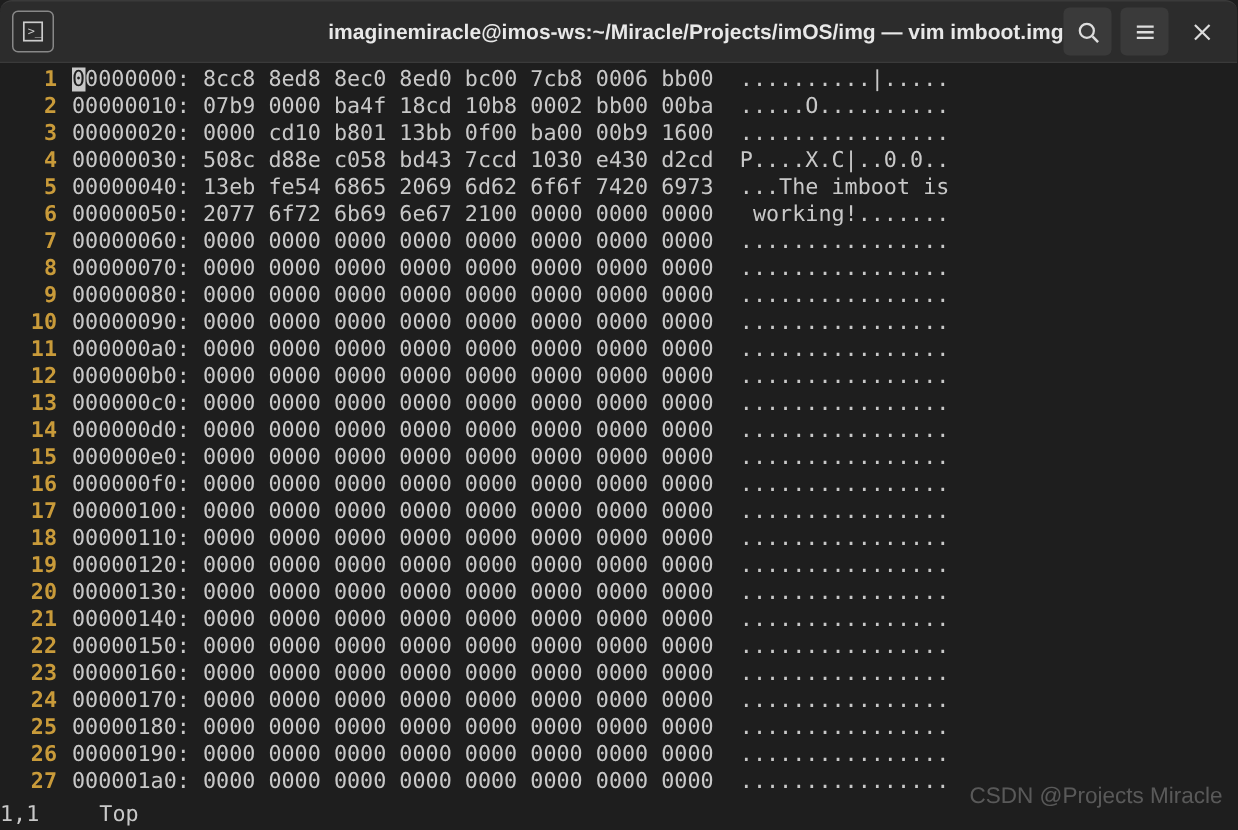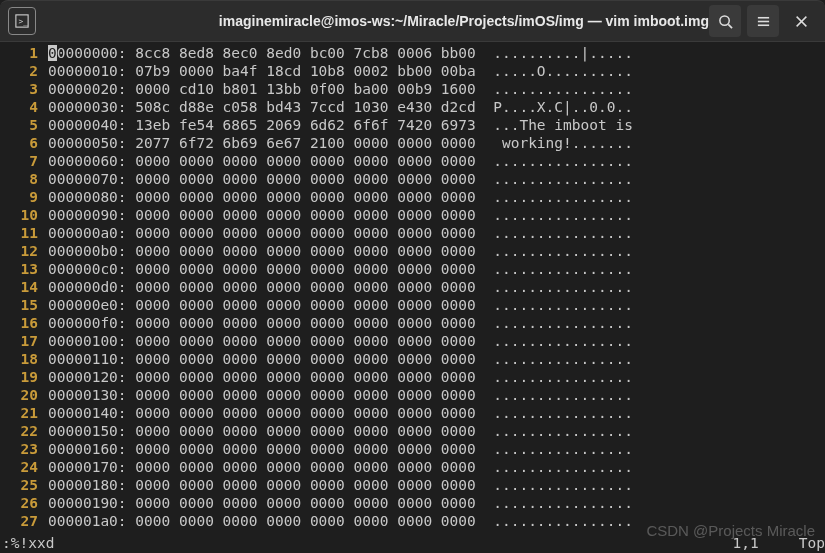--- a/index.html
+++ b/index.html
@@ -149,16 +149,15 @@
         </svg>
     </div>
   </div>
 </div>
 
 <div class="editor" id="editor"><div class="row"><span class="lineno">1</span><span class="hex"><span class="cursor">0</span>0000000: 8cc8 8ed8 8ec0 8ed0 bc00 7cb8 0006 bb00  ..........|.....</span></div><div class="row"><span class="lineno">2</span><span class="hex">00000010: 07b9 0000 ba4f 18cd 10b8 0002 bb00 00ba  .....O..........</span></div><div class="row"><span class="lineno">3</span><span class="hex">00000020: 0000 cd10 b801 13bb 0f00 ba00 00b9 1600  ................</span></div><div class="row"><span class="lineno">4</span><span class="hex">00000030: 508c d88e c058 bd43 7ccd 1030 e430 d2cd  P....X.C|..0.0..</span></div><div class="row"><span class="lineno">5</span><span class="hex">00000040: 13eb fe54 6865 2069 6d62 6f6f 7420 6973  ...The imboot is</span></div><div class="row"><span class="lineno">6</span><span class="hex">00000050: 2077 6f72 6b69 6e67 2100 0000 0000 0000   working!.......</span></div><div class="row"><span class="lineno">7</span><span class="hex">00000060: 0000 0000 0000 0000 0000 0000 0000 0000  ................</span></div><div class="row"><span class="lineno">8</span><span class="hex">00000070: 0000 0000 0000 0000 0000 0000 0000 0000  ................</span></div><div class="row"><span class="lineno">9</span><span class="hex">00000080: 0000 0000 0000 0000 0000 0000 0000 0000  ................</span></div><div class="row"><span class="lineno">10</span><span class="hex">00000090: 0000 0000 0000 0000 0000 0000 0000 0000  ................</span></div><div class="row"><span class="lineno">11</span><span class="hex">000000a0: 0000 0000 0000 0000 0000 0000 0000 0000  ................</span></div><div class="row"><span class="lineno">12</span><span class="hex">000000b0: 0000 0000 0000 0000 0000 0000 0000 0000  ................</span></div><div class="row"><span class="lineno">13</span><span class="hex">000000c0: 0000 0000 0000 0000 0000 0000 0000 0000  ................</span></div><div class="row"><span class="lineno">14</span><span class="hex">000000d0: 0000 0000 0000 0000 0000 0000 0000 0000  ................</span></div><div class="row"><span class="lineno">15</span><span class="hex">000000e0: 0000 0000 0000 0000 0000 0000 0000 0000  ................</span></div><div class="row"><span class="lineno">16</span><span class="hex">000000f0: 0000 0000 0000 0000 0000 0000 0000 0000  ................</span></div><div class="row"><span class="lineno">17</span><span class="hex">00000100: 0000 0000 0000 0000 0000 0000 0000 0000  ................</span></div><div class="row"><span class="lineno">18</span><span class="hex">00000110: 0000 0000 0000 0000 0000 0000 0000 0000  ................</span></div><div class="row"><span class="lineno">19</span><span class="hex">00000120: 0000 0000 0000 0000 0000 0000 0000 0000  ................</span></div><div class="row"><span class="lineno">20</span><span class="hex">00000130: 0000 0000 0000 0000 0000 0000 0000 0000  ................</span></div><div class="row"><span class="lineno">21</span><span class="hex">00000140: 0000 0000 0000 0000 0000 0000 0000 0000  ................</span></div><div class="row"><span class="lineno">22</span><span class="hex">00000150: 0000 0000 0000 0000 0000 0000 0000 0000  ................</span></div><div class="row"><span class="lineno">23</span><span class="hex">00000160: 0000 0000 0000 0000 0000 0000 0000 0000  ................</span></div><div class="row"><span class="lineno">24</span><span class="hex">00000170: 0000 0000 0000 0000 0000 0000 0000 0000  ................</span></div><div class="row"><span class="lineno">25</span><span class="hex">00000180: 0000 0000 0000 0000 0000 0000 0000 0000  ................</span></div><div class="row"><span class="lineno">26</span><span class="hex">00000190: 0000 0000 0000 0000 0000 0000 0000 0000  ................</span></div><div class="row"><span class="lineno">27</span><span class="hex">000001a0: 0000 0000 0000 0000 0000 0000 0000 0000  ................</span></div></div>
 
 <div class="watermark">CSDN @Projects Miracle</div>
 
 <div class="statusbar">
-  <span class="status-left">:%!xxd</span>
   <span class="status-pos">1,1</span>
   <span class="status-scroll">Top</span>
 </div>
 
 </body></html>

